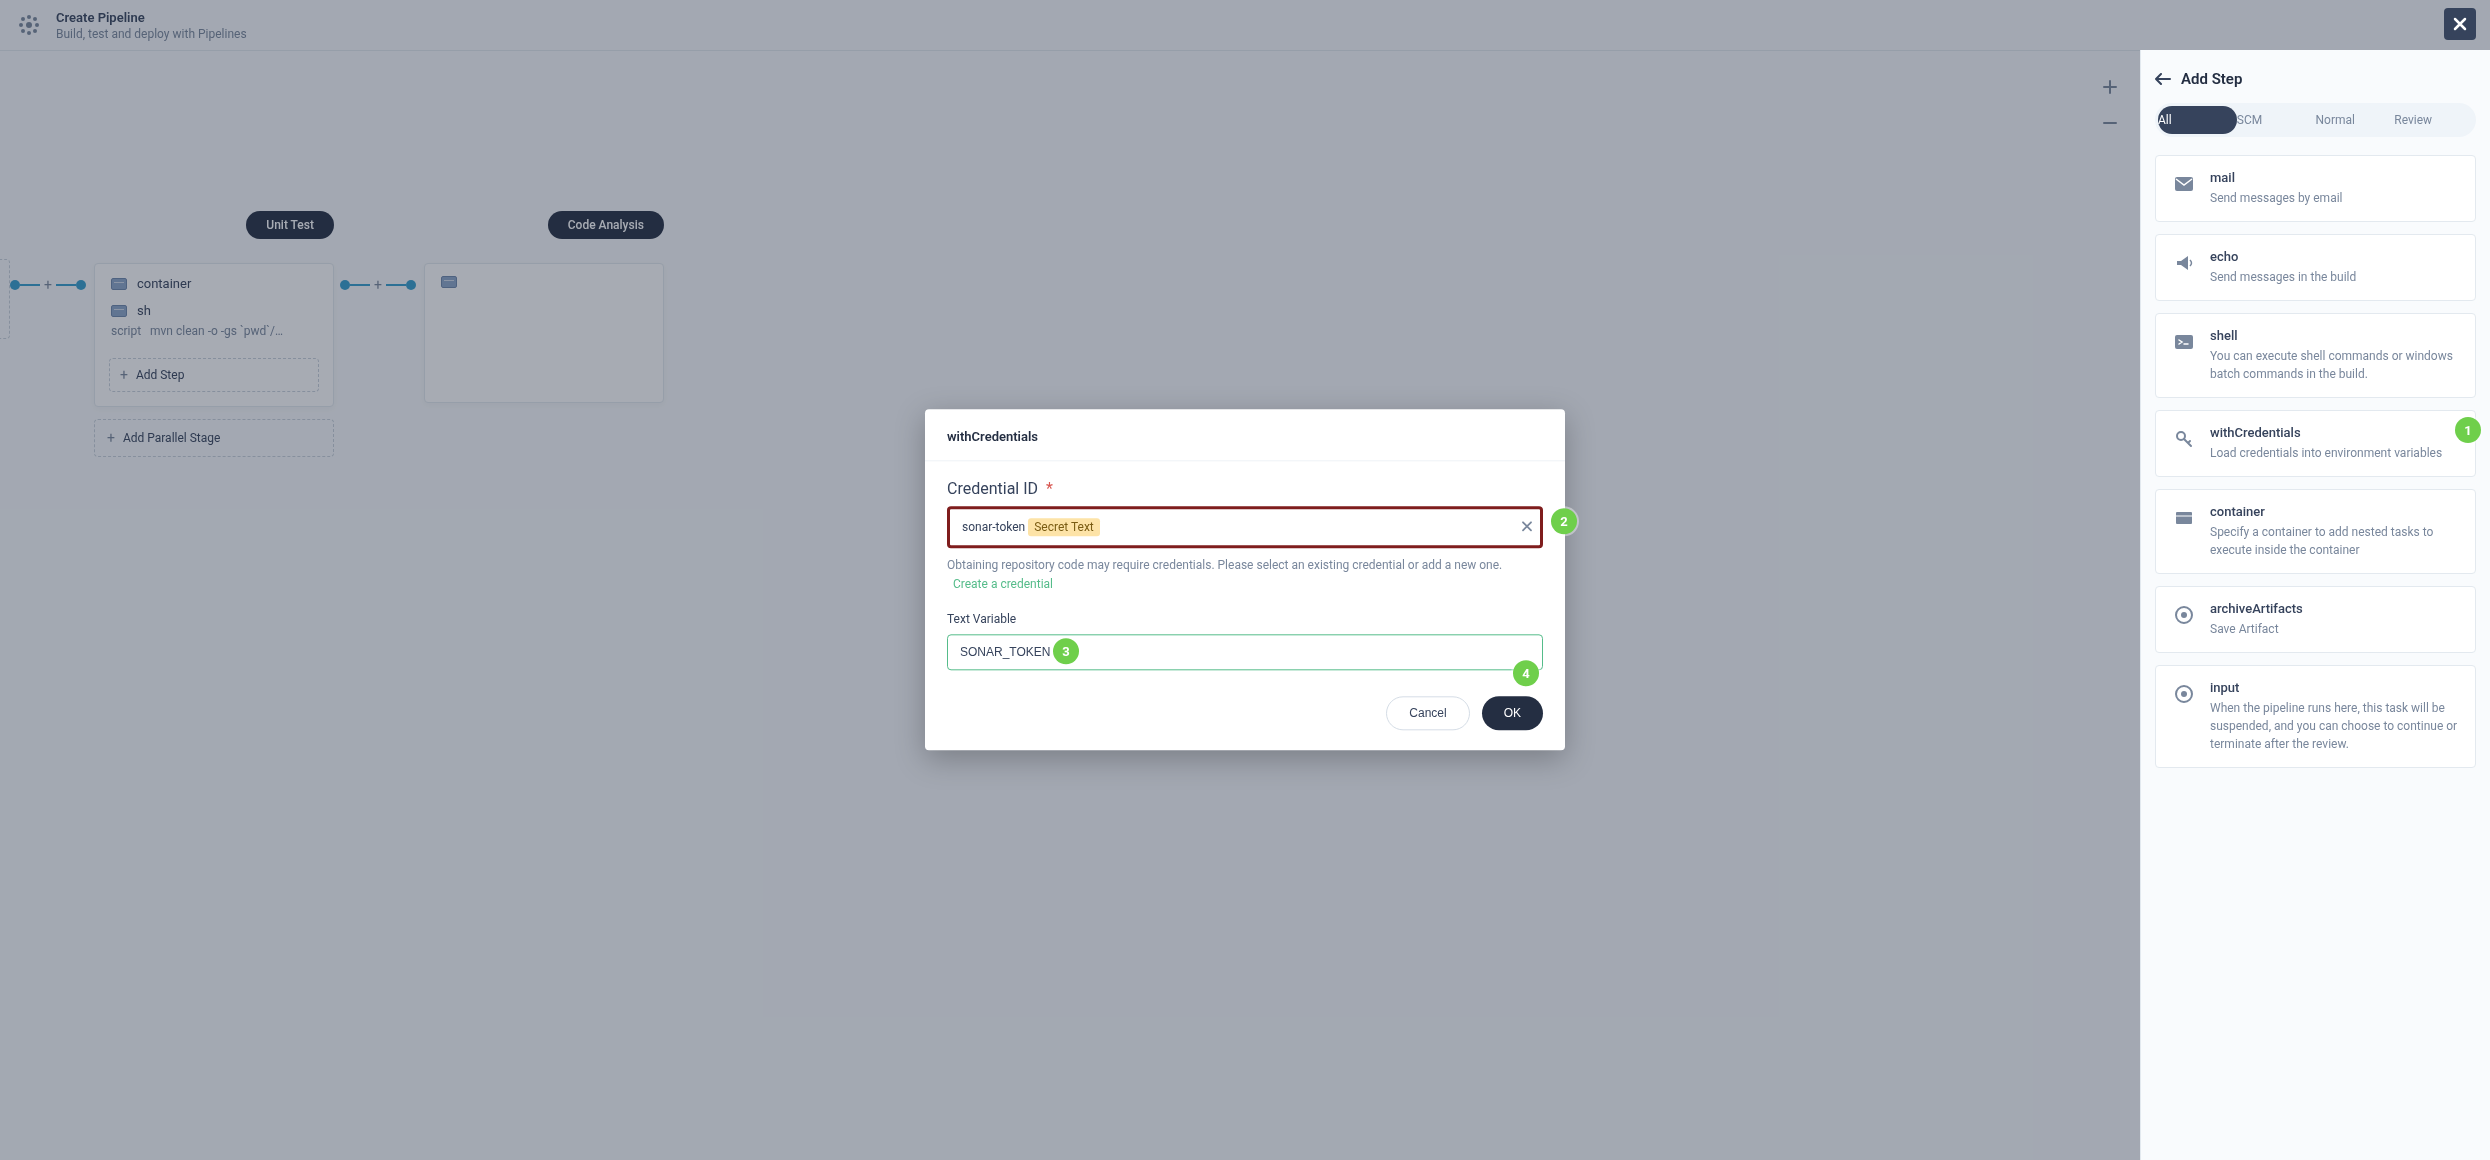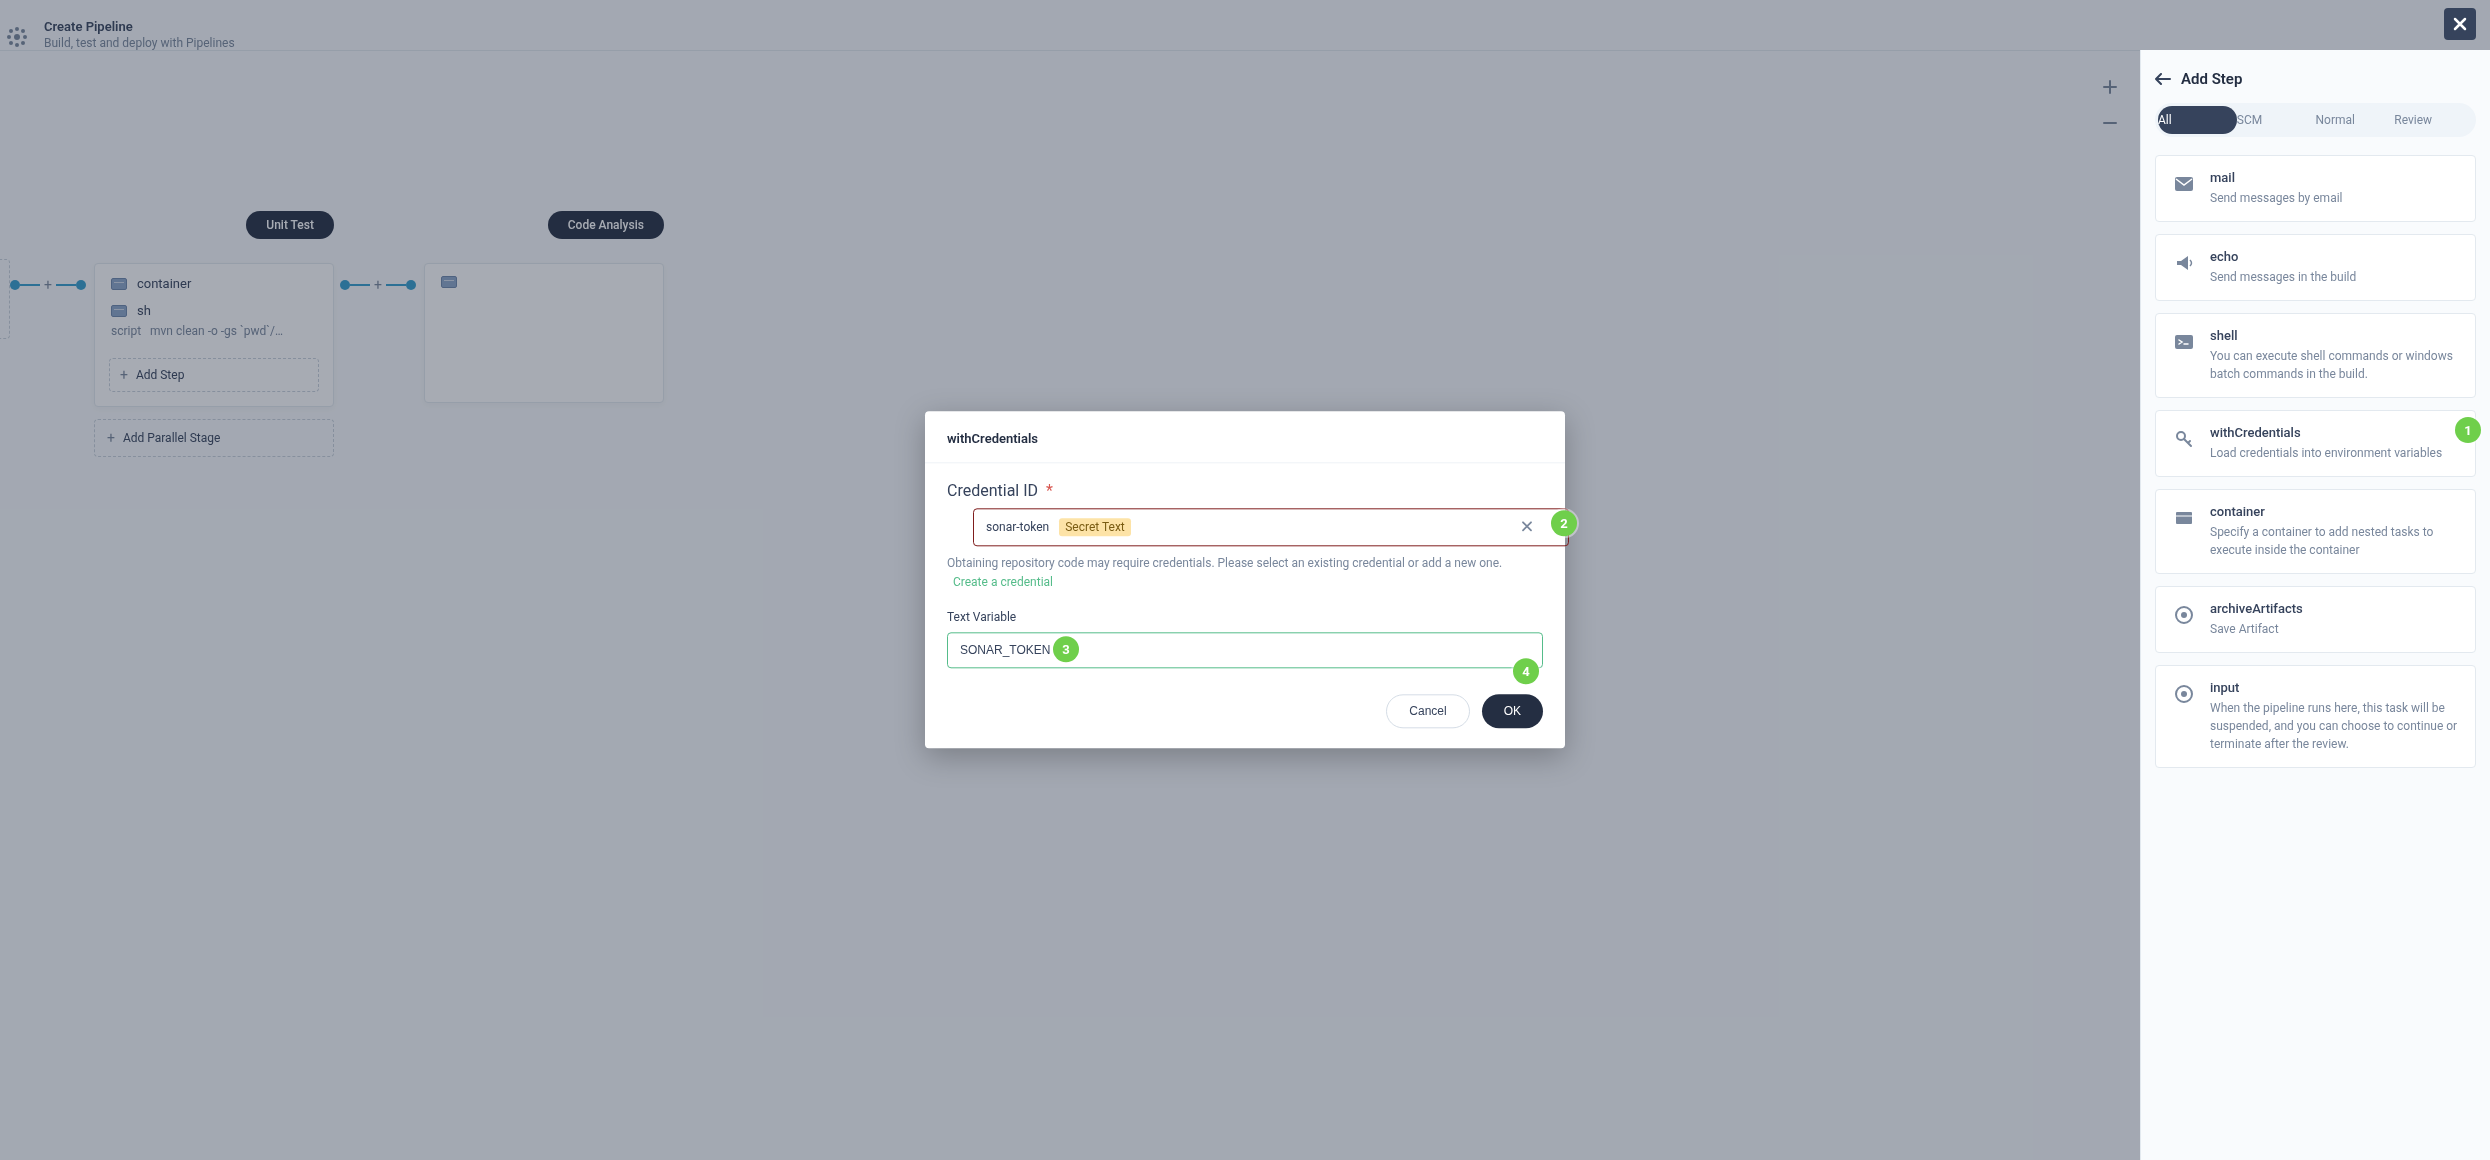--- a/index.html
+++ b/index.html
@@ -3,21 +3,21 @@
 <meta charset="utf-8">
 <style>
   * { box-sizing: border-box; margin: 0; padding: 0; }
   html, body { width: 100%; height: 100%; }
   body { font-family: -apple-system, BlinkMacSystemFont, "Segoe UI", Roboto, sans-serif; background: #f9fbfd; color: #36435c; overflow: hidden; position: relative; }
 
   
   .page-dim { position: absolute; inset: 0; background: rgba(35,45,65,0.4); pointer-events: none; z-index: 20; }
 
   
-  .header { height: 50px; display: flex; align-items: flex-end; padding: 0 4px; position: relative; z-index: 10; }
+  .header { height: 50px; display: flex; align-items: center; padding: 0 16px; position: relative; z-index: 10; }
   .header .logo { width: 26px; height: 26px; margin-right: 14px; display:flex; align-items:center; justify-content:center; }
   .header .titles h1 { font-size: 13px; font-weight: 600; color: #36435c; }
   .header .titles p { font-size: 12px; color: #79879c; margin-top: 2px; }
   .close-header { position: absolute; right: 14px; top: 8px; width: 32px; height: 32px; border-radius:4px; background:#36435c; display:flex; align-items:center; justify-content:center; z-index:30; cursor:pointer; }
 
   
   .main { display:flex; height: calc(100% - 50px); position:relative; }
   .canvas { flex:1; position:relative; border-top:1px solid #e3e9ef; overflow:hidden; }
   .zoom-controls { position:absolute; right:18px; top:24px; display:flex; flex-direction:column; gap:12px; z-index:5; }
   .zoom-btn { width:24px; height:24px; color:#79879c; font-size:18px; line-height:1; background:none; border:none; cursor:pointer; display:flex; align-items:center; justify-content:center; }
@@ -59,21 +59,21 @@
   .step-desc { font-size:12px; color:#79879c; margin-top:4px; line-height:1.5; }
 
   
   .modal { position:absolute; left:50%; top:50%; transform:translate(-50%, -50%); width:640px; background:#fff; border-radius:4px; box-shadow:0 8px 30px rgba(0,0,0,0.25); z-index:40; }
   .modal-header { padding:20px 22px 16px; border-bottom:1px solid #eef2f6; }
   .modal-title { font-size:13px; font-weight:600; color:#242e42; }
   .modal-body { padding:18px 22px 20px; }
   .field-label { font-size:16px; color:#36435c; margin-bottom:8px; }
   .req { color:#d85650; margin-left:4px; }
   .field-wrap { position:relative; margin-bottom:6px; }
-  .cred-input { width:100%; border:1px solid #7f1d1d; border-radius:4px; padding:9px 34px 9px 12px; display:flex; align-items:center; gap:10px; font-size:12px;margin-left:26px; }
+  .cred-input { width:100%; border:3px solid #7f1d1d; border-radius:4px; padding:9px 34px 9px 12px; display:flex; align-items:center; gap:3px; font-size:12px; }
   .cred-chip { background:#fde3a7; color:#7a5c13; font-size:12px; padding:2px 6px; border-radius:3px; }
   .clear-btn { position:absolute; right:10px; top:50%; transform:translateY(-50%); color:#79879c; cursor:pointer; font-size:14px; }
   .help { font-size:12px; color:#79879c; line-height:1.6; margin-top:8px; }
   .help a { color:#55bc8a; text-decoration:none; cursor:pointer; }
   .field-label2 { font-size:12px; color:#36435c; margin:18px 0 8px; }
   .text-input { width:100%; border:1px solid #55bc8a; border-radius:4px; padding:10px 12px; font-size:12px; color:#36435c; outline:none; }
   .modal-footer { padding:0 22px 20px; display:flex; justify-content:flex-end; gap:12px; }
   .btn { font-size:12px; padding:9px 22px; border-radius:18px; cursor:pointer; }
   .btn-cancel { border:1px solid #d5dde6; background:#fff; color:#36435c; }
   .btn-ok { border:none; background:#242e42; color:#fff; }

